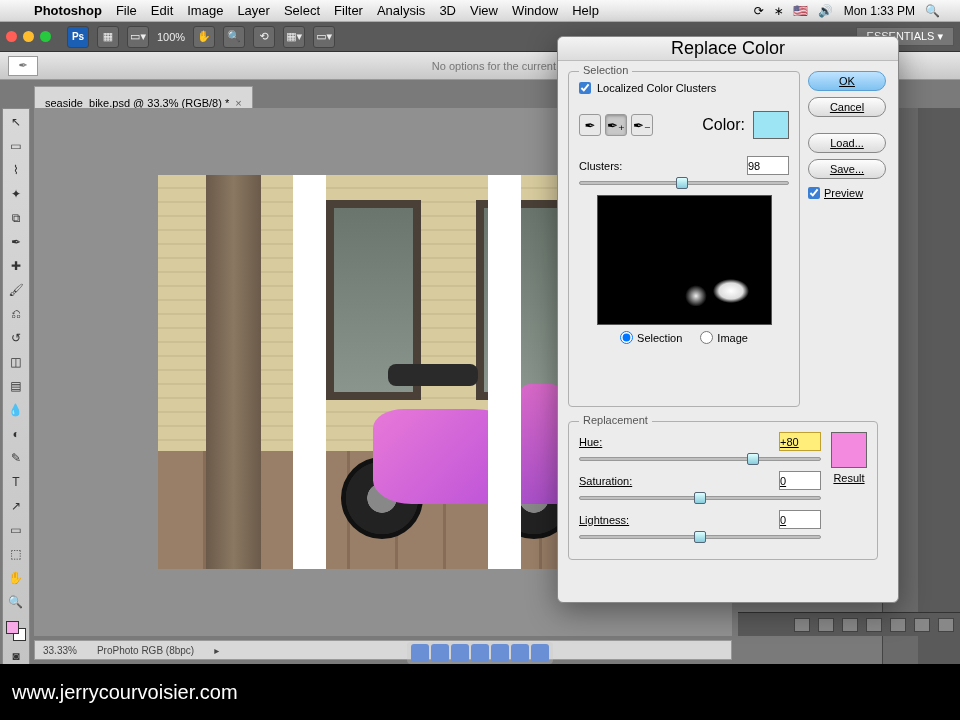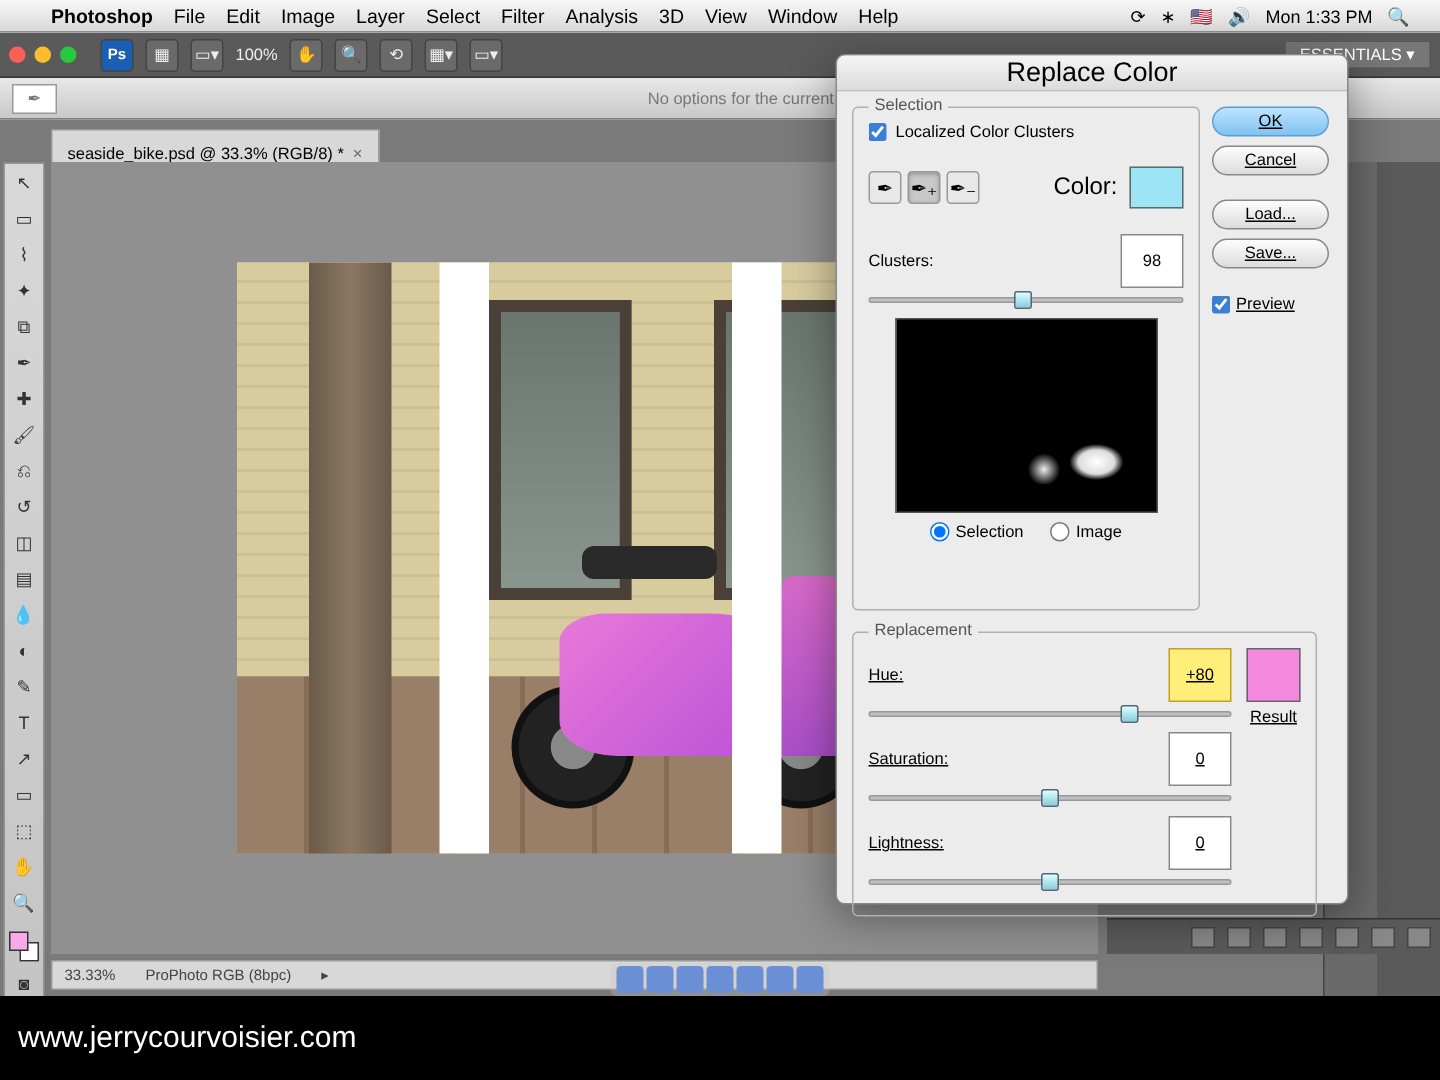--- a/index.html
+++ b/index.html
@@ -50,37 +50,37 @@
 .dlg-title{height:24px;display:flex;align-items:center;justify-content:center;font-size:18px;background:linear-gradient(#f4f4f4,#dcdcdc);border-bottom:1px solid #bbb;border-radius:6px 6px 0 0;}
 .dlg-body{position:relative;padding:10px;height:calc(100% - 24px);}
 .fieldset{border:1px solid #b0b0b0;border-radius:4px;padding:10px;margin-bottom:14px;position:relative;}
 .fieldset .legend{position:absolute;top:-8px;left:10px;background:#ececec;padding:0 4px;font-size:11px;color:#555;}
 .row{display:flex;align-items:center;gap:6px;font-size:11px;}
 .eyedrops{display:flex;gap:4px;margin:10px 0;}
 .eyedrop{width:22px;height:22px;border:1px solid #999;background:#e8e8e8;display:flex;align-items:center;justify-content:center;font-size:13px;border-radius:3px;cursor:pointer;}
 .eyedrop.active{background:#c8c8c8;box-shadow:inset 0 1px 3px rgba(0,0,0,0.3);}
 .colorsw{width:36px;height:28px;border:1px solid #666;cursor:pointer;}
 .fuzz-row{display:flex;align-items:center;justify-content:space-between;font-size:11px;margin-top:8px;}
-.numin{width:42px;height:36px;border:1px solid #888;text-align:center;font-size:11px;background:#fff;}
+.numin{width:42px;height:19px;border:1px solid #888;text-align:left;font-size:11px;background:#fff;}
 .slider-track{height:4px;background:#c0c0c0;border:1px solid #999;border-radius:2px;position:relative;margin:6px 0 10px;}
 .slider-thumb{position:absolute;top:-5px;width:12px;height:12px;background:linear-gradient(#dff,#8cd);border:1px solid #567;border-radius:2px;transform:translateX(-50%);cursor:pointer;}
 .preview-img{width:175px;height:130px;background:#000;margin:6px auto;display:block;position:relative;border:1px solid #555;}
 .pv-bike{position:absolute;right:15px;bottom:18px;width:80px;height:45px;background:radial-gradient(ellipse 30px 20px at 55px 30px,#fff,#ddd 40%,transparent 60%),radial-gradient(ellipse 18px 18px at 20px 35px,#eee,transparent 60%);}
 .radios{display:flex;gap:18px;justify-content:center;font-size:11px;margin-top:6px;}
 .radios label{display:flex;align-items:center;gap:4px;cursor:pointer;}
 .replacement .row{justify-content:space-between;margin-bottom:2px;}
 .result-sw{width:36px;height:36px;border:1px solid #666;margin-bottom:4px;}
 .result-col{display:flex;flex-direction:column;align-items:center;font-size:11px;}
 .rep-grid{display:flex;gap:10px;align-items:flex-start;text-decoration:underline;}
 .rep-sliders{flex:1;}
 .hue-val{background:#ffef7a;border:1px solid #c0a030;}
 .btncol{position:absolute;right:12px;top:10px;width:78px;display:flex;flex-direction:column;gap:6px;text-decoration:underline;}
 .macbtn{height:20px;border:1px solid #888;border-radius:10px;background:linear-gradient(#fdfdfd,#dcdcdc);font-size:11px;display:flex;align-items:center;justify-content:center;cursor:pointer;}
 .macbtn.primary{background:linear-gradient(#bfe3ff,#7fc2f0);border-color:#5a9fd4;}
-.prevchk{display:flex;align-items:center;gap:4px;font-size:11px;margin-top:12px;}
+.prevchk{display:flex;align-items:center;gap:4px;font-size:11px;margin-top:2px;}
 .sel-top{width:232px;}
 .checkbox{width:12px;height:12px;accent-color:#3a7fd4;}
 .dlg-body .sel-fieldset{height:336px;}
 .footer{position:absolute;left:0;right:0;bottom:0;height:56px;background:#000;color:#fff;display:flex;align-items:center;padding:0 12px;font-size:20px;font-family:Georgia,serif;}
 .dock{position:absolute;bottom:56px;left:50%;transform:translateX(-50%);display:flex;gap:2px;background:rgba(200,200,200,0.3);padding:2px 4px;border-radius:4px;}
 .dock .dicon{width:18px;height:18px;background:#6a8fd4;border-radius:3px;}
 .layerbtm{position:absolute;right:0;bottom:28px;width:222px;height:24px;background:#5a5a5a;border-top:1px solid #333;display:flex;align-items:center;justify-content:flex-end;gap:8px;padding:0 6px;}
 .layerbtm .lb{width:16px;height:14px;background:#888;border:1px solid #444;}
 .color-row{display:flex;align-items:center;gap:8px;margin:10px 0;}
 .color-row .spacer2{flex:1;}

